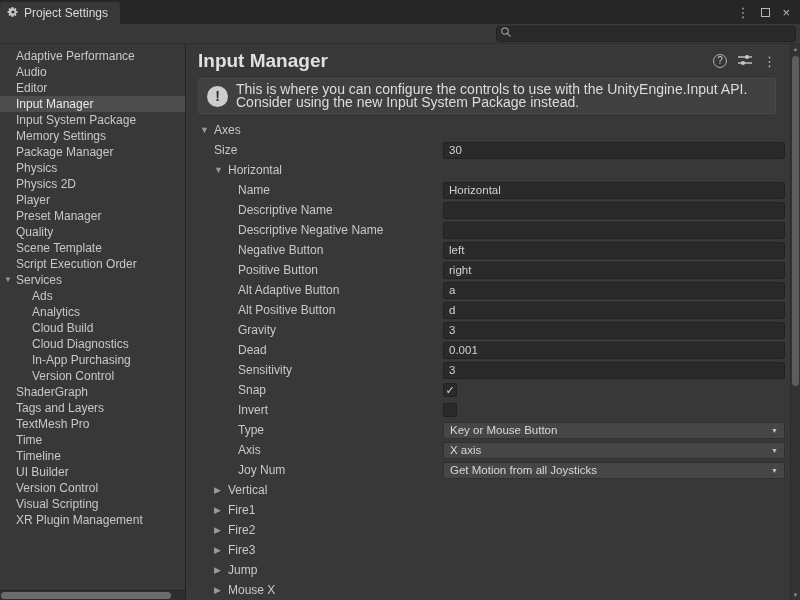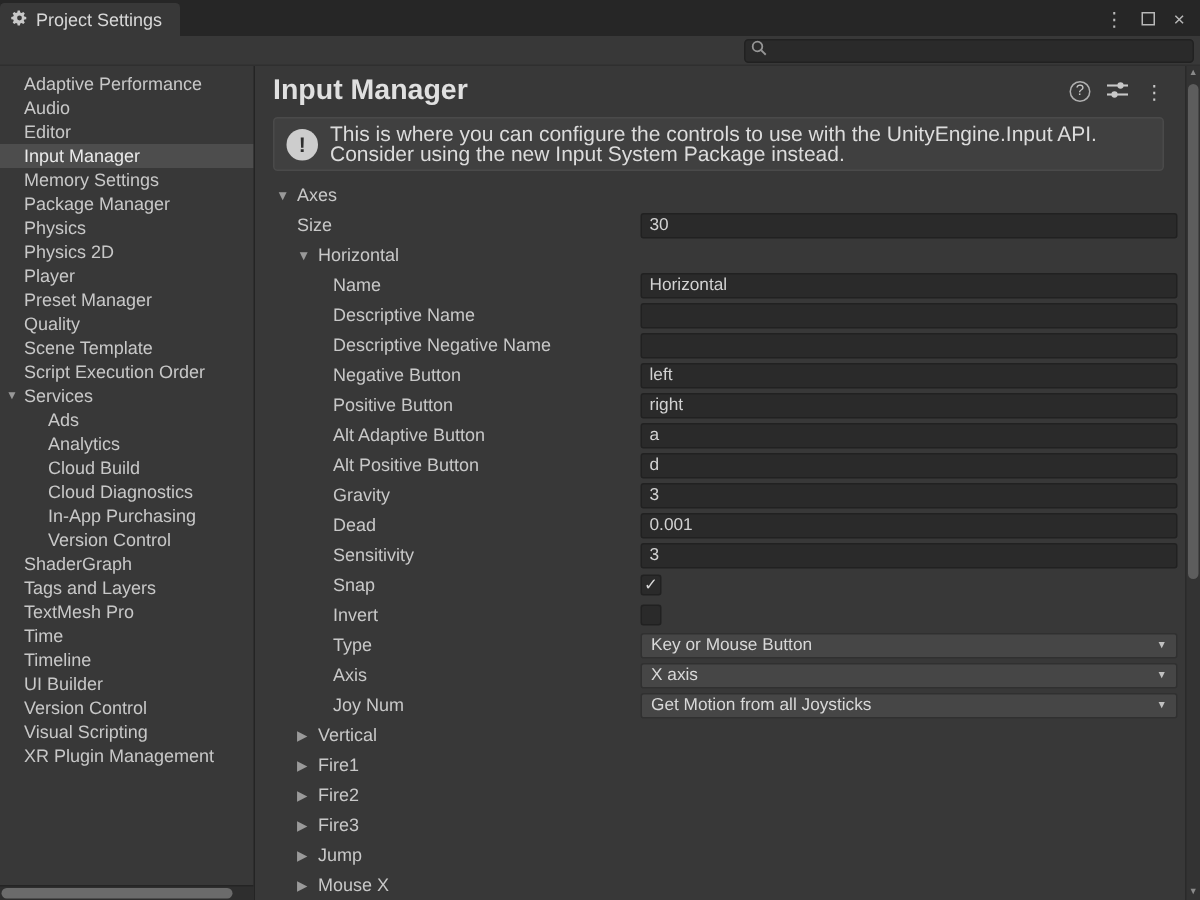--- a/index.html
+++ b/index.html
@@ -21,21 +21,21 @@
     align-items:center; padding:0 4px; border-bottom:1px solid #2f2f2f; }
   .search { width:300px; height:16px; background:var(--field-bg,#2a2a2a); border:1px solid #212121;
     border-radius:3px; display:flex; align-items:center; padding:0 3px; gap:3px; }
   .search input { flex:1; background:transparent; border:none; outline:none; color:#d2d2d2;
     font:11px "Liberation Sans",sans-serif; }
 
   
   .content { display:flex; height:556px; }
 
   
-  .sidebar { width:170px; border-right:1px solid #242424; display:flex; flex-direction:column; }
+  .sidebar { width:186px; border-right:1px solid #242424; display:flex; flex-direction:column; }
   .sb-list { flex:1; padding-top:4px; overflow:hidden; }
   .sb-item { height:16px; line-height:16px; display:flex; align-items:center; white-space:nowrap;
     color:#c8c8c8; cursor:default; }
   .sb-item.ind0 { padding-left:16px; }
   .sb-item.ind0.has-tri { padding-left:4px; }
   .sb-item.ind1 { padding-left:32px; }
   .sb-item.sel { background:var(--selection,#4d4d4d); color:#eaeaea; }
   .sb-item .tri { width:12px; flex:0 0 12px; font-size:8px; color:#989898; }
   .sb-hscroll { height:10px; background:#2e2e2e; border-top:1px solid #242424; position:relative; }
   .sb-hscroll .thumb { position:absolute; left:1px; right:14px; top:1px; bottom:1px;
@@ -125,20 +125,23 @@
         <div class="sb-item ind0">
           <span>Audio</span>
         </div>
         <div class="sb-item ind0">
           <span>Editor</span>
         </div>
         <div class="sb-item ind0 sel">
           <span>Input Manager</span>
         </div>
         <div class="sb-item ind0">
+          <span>Input System Package</span>
+        </div>
+        <div class="sb-item ind0">
           <span>Memory Settings</span>
         </div>
         <div class="sb-item ind0">
           <span>Package Manager</span>
         </div>
         <div class="sb-item ind0">
           <span>Physics</span>
         </div>
         <div class="sb-item ind0">
           <span>Physics 2D</span>

